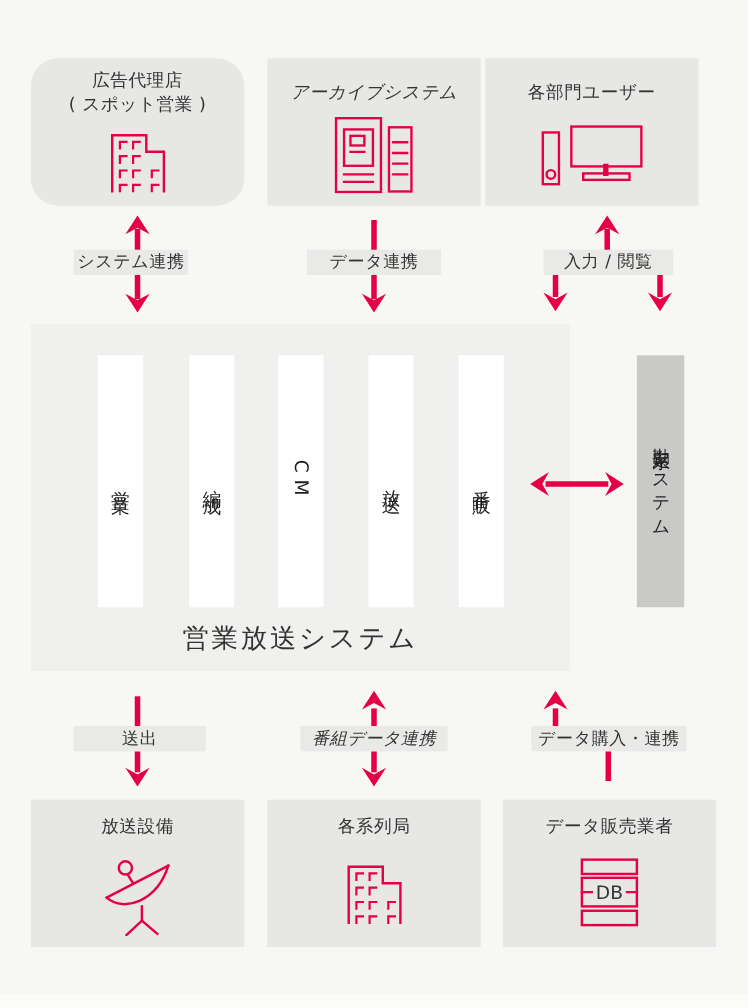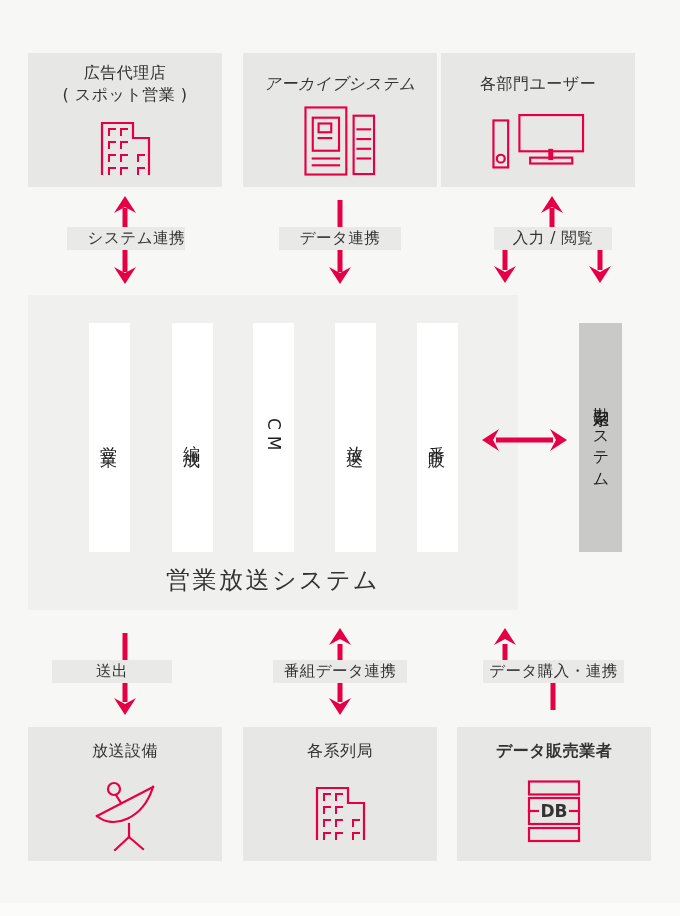--- a/index.html
+++ b/index.html
@@ -66,21 +66,21 @@
     z-index:6;white-space:nowrap;color:var(--text);
   }
   .bottom-band{position:absolute;left:0;bottom:0;width:680px;height:13px;background:#fbfbfa;}
   .db-text{font-family:"DejaVu Sans","Liberation Sans",sans-serif;}
 </style>
 </head>
 <body>
 
 <div class="canvas">
 
-  <div class="node pt9" style="left:28px;top:53px;">
+  <div class="node pt9" style="left:28px;top:53px;border-radius:25px;">
     <div class="node-title">広告代理店</div>
     <div class="node-title">( スポット営業 )</div>
     <div class="icon-wrap accent">
       <svg class="icon-svg" width="60" height="56" viewBox="0 0 60 56" stroke-width="2.2">
         <path d="M7,56 V4 H38 V19 H54 V56"></path>
         <g stroke-width="2">
           <path d="M14,16 V10 H20"></path>
             <path d="M26,16 V10 H32"></path>
           <path d="M14,29 V23 H20"></path>
             <path d="M26,29 V23 H32"></path>
@@ -179,21 +179,21 @@
             <path d="M26,42 V36 H32"></path>
             <path d="M43,42 V36 H49"></path>
           <path d="M14,55 V49 H20"></path>
             <path d="M26,55 V49 H32"></path>
             <path d="M43,55 V49 H49"></path>
         </g>
       </svg>
     </div>
   </div>
 
-  <div class="node pt13" style="left:457px;top:727px;font-weight:bold;">
+  <div class="node pt13" style="left:457px;top:727px;">
     <div class="node-title">データ販売業者</div>
     <div class="icon-wrap accent">
       <svg class="icon-svg" width="56" height="64" viewBox="0 0 56 64" stroke-width="2">
         <rect x="3" y="1.5" width="50" height="13"></rect>
         <rect x="3" y="18" width="50" height="26"></rect>
         <rect x="3" y="48" width="50" height="13"></rect>
         <path d="M3,31 H12"></path>
           <path d="M44,31 H53"></path>
         <text class="db-text" x="28" y="37" text-anchor="middle" font-size="17" fill="#333333" stroke="none">DB</text>
       </svg>
@@ -234,21 +234,21 @@
       <line x1="340" y1="683" x2="340" y2="702"></line>
       <polygon points="340,715 329,698 340,704 351,698"></polygon>
     </g>
     <g>
       <line x1="505" y1="644" x2="505" y2="660"></line>
       <polygon points="505,628 494,645 505,639 516,645"></polygon>
       <line x1="553" y1="683" x2="553" y2="710"></line>
     </g>
   </svg>
 
-  <div class="strip" style="left:67px;top:227px;width:118px;text-align:right;">システム連携</div>
+  <div class="strip" style="left:67px;top:227px;width:104px;">システム連携</div>
   <div class="strip" style="left:279px;top:227px;width:122px;">データ連携</div>
   <div class="strip" style="left:494px;top:227px;width:118px;">入力 / 閲覧</div>
-  <div class="strip" style="left:52px;top:660px;width:120px;">送出</div>
-  <div class="strip" style="left:273px;top:660px;width:134px;">番組データ連携</div>
+  <div class="strip" style="left:67px;top:660px;width:120px;">送出</div>
+  <div class="strip" style="left:273px;top:660px;width:134px;font-style:italic;">番組データ連携</div>
   <div class="strip" style="left:483px;top:660px;width:141px;text-align:center;">データ購入・連携</div>
 
   <div class="bottom-band"></div>
 </div>
 
 </body></html>

